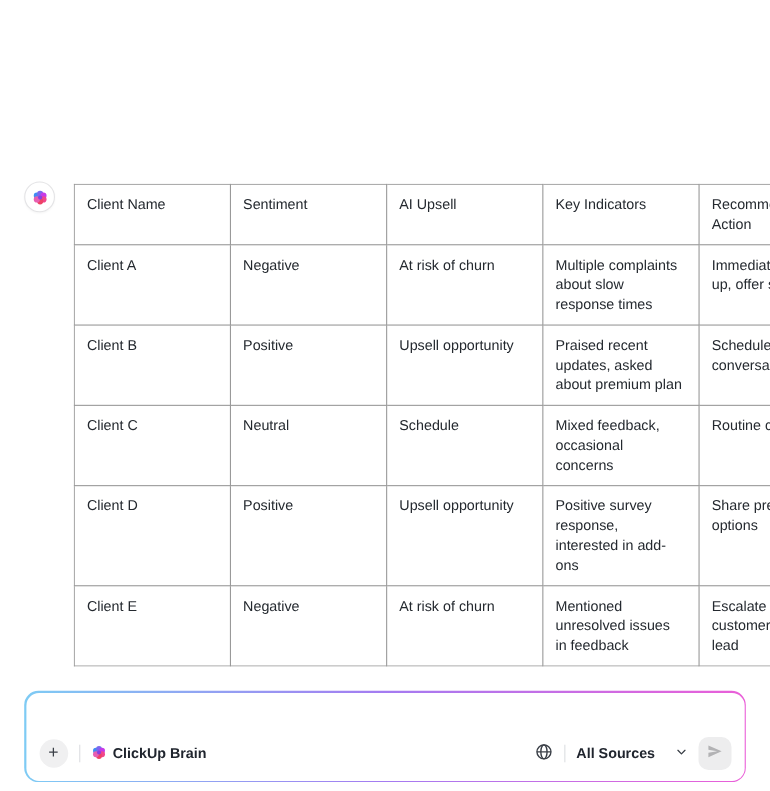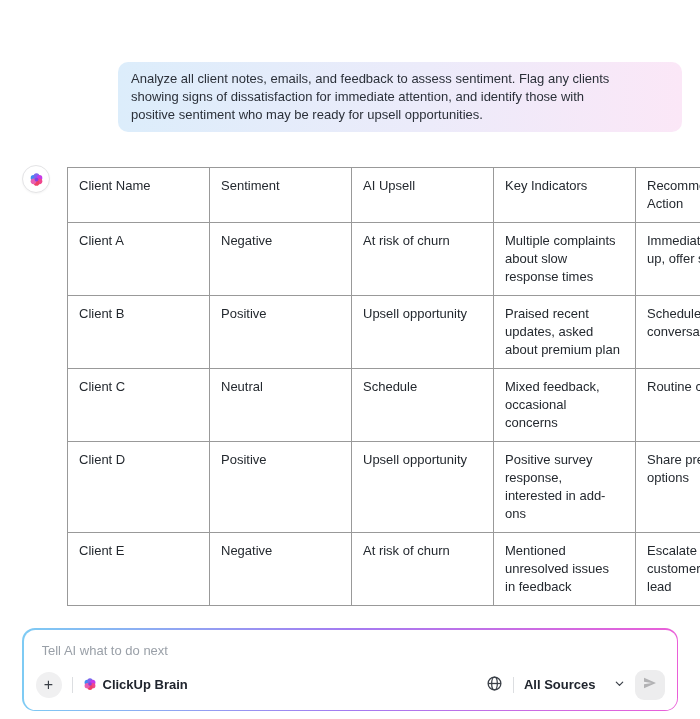--- a/index.html
+++ b/index.html
@@ -45,23 +45,20 @@
   .sources{display:flex;align-items:center;gap:18px;font-size:13px;font-weight:700;color:#20252e;cursor:pointer;}
   .send-btn{width:30px;height:30px;border-radius:9px;border:none;background:#ededee;
         display:flex;align-items:center;justify-content:center;cursor:pointer;padding:0;}
   .flower{display:flex;}
 </style>
 </head>
 <body>
 
 <div class="stage">
 
-  <div class="bubble">Analyze all client notes, emails, and feedback to assess sentiment. Flag any clients
-showing signs of dissatisfaction for immediate attention, and identify those with
-positive sentiment who may be ready for upsell opportunities.</div>
 
   <div class="avatar">
     <span class="flower">
       <svg width="15" height="15" viewBox="0 0 24 24">
         <circle cx="7.2" cy="9.4" r="4.5" fill="#3f8cf3"></circle>
         <circle cx="12" cy="6.6" r="4.5" fill="#7b68ee"></circle>
         <circle cx="16.8" cy="9.4" r="4.5" fill="#c53ae8"></circle>
         <circle cx="16.8" cy="14.9" r="4.5" fill="#f0468c"></circle>
         <circle cx="12" cy="17.6" r="4.5" fill="#ee4266"></circle>
         <circle cx="7.2" cy="14.9" r="4.5" fill="#e85fb1"></circle>
@@ -138,21 +135,20 @@
         <td>Escalate to
 customer success
 lead</td>
       </tr>
     </tbody>
       </table>
   </div>
 
   <div class="composer-wrap">
     <div class="composer">
-      <input class="composer-input" type="text" placeholder="Tell AI what to do next" style="">
       <div class="toolbar">
         <button class="plus-btn">
           <span>+</span>
         </button>
         <div class="vdiv"></div>
         <div class="brain">
           <span class="flower">
             <svg width="14" height="14" viewBox="0 0 24 24">
               <circle cx="7.2" cy="9.4" r="4.5" fill="#3f8cf3"></circle>
               <circle cx="12" cy="6.6" r="4.5" fill="#7b68ee"></circle>

